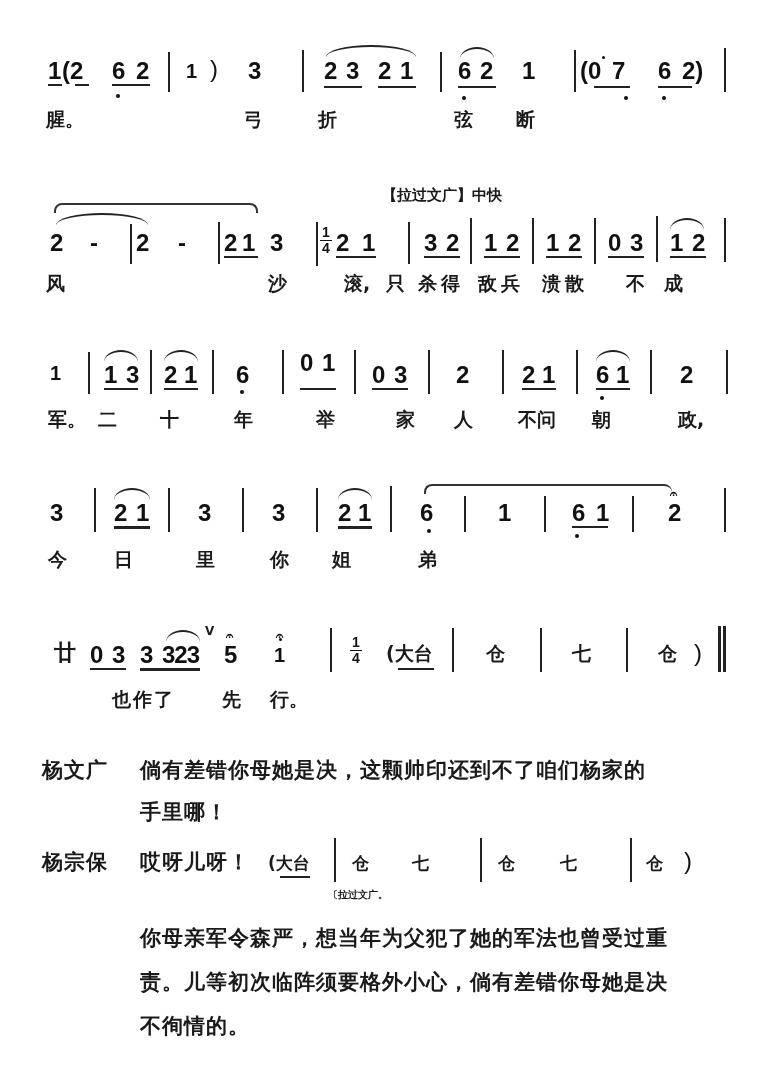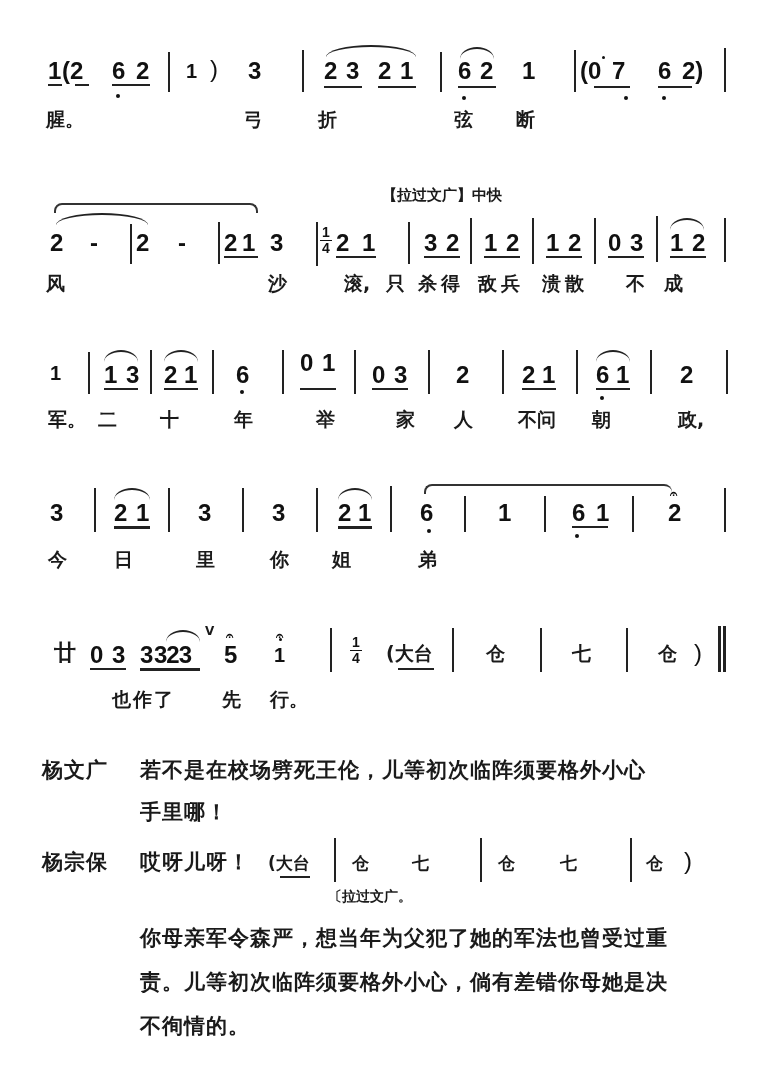--- a/index.html
+++ b/index.html
@@ -199,21 +199,21 @@
   <span class="t" style="left:332px;top:548px;">姐</span>
   <span class="t" style="left:418px;top:548px;">弟</span>
 </div>
 
 <div>
   <span class="t" style="left:54px;top:642px;font-size:22px;">廿</span>
   <span class="n" style="left:90px;top:642px;word-spacing:2px;">0 3</span>
   <div class="ul" style="left:90px;top:668px;width:36px;"></div>
   <span class="n" style="left:140px;top:642px;">3</span>
   <div class="slur" style="left:166px;top:630px;width:34px;"></div>
-  <span class="n" style="left:154px;top:642px;letter-spacing:-1px;">323</span>
+  <span class="n" style="left:162px;top:642px;letter-spacing:-1px;">323</span>
   <div class="ul" style="left:140px;top:668px;width:60px;border-bottom:2px solid #222;height:1px;"></div>
   <span class="small" style="left:205px;top:624px;font-size:12px;">V</span>
   <span class="fer" style="left:226px;top:630px;">𝄐</span>
   <span class="n" style="left:224px;top:642px;">5</span>
   <span class="fer" style="left:276px;top:630px;">𝄐</span>
   <span class="n" style="left:274px;top:642px;font-size:20px;">1</span>
   <div class="dot" style="left:279px;top:638px;width:3px;height:3px;"></div>
   <div class="bar" style="left:330px;top:628px;height:44px;"></div>
   <div class="frac" style="left:350px;top:636px;">
     <div>1</div>
@@ -232,34 +232,34 @@
   <div class="bar" style="left:718px;top:626px;height:46px;width:3px;"></div>
   <div class="bar" style="left:723px;top:626px;height:46px;width:3px;"></div>
 
   <span class="t" style="left:112px;top:688px;letter-spacing:2px;">也作了</span>
   <span class="t" style="left:222px;top:688px;">先</span>
   <span class="t" style="left:270px;top:688px;">行。</span>
 </div>
 
 <div>
   <span class="dlg" style="left:42px;top:758px;">杨文广</span>
-  <span class="dlg" style="left:140px;top:758px;">若不是在校场劈死王伦，儿等初次临阵须要格外小心</span>
+  <span class="dlg" style="left:140px;top:758px;">倘有差错你母她是决，这颗帅印还到不了咱们杨家的</span>
   <span class="dlg" style="left:140px;top:800px;">手里哪！</span>
 
   <span class="dlg" style="left:42px;top:850px;">杨宗保</span>
   <span class="dlg" style="left:140px;top:850px;">哎呀儿呀！</span>
   <span class="t" style="left:268px;top:852px;font-size:17px;">(大台</span>
   <div class="ul" style="left:280px;top:876px;width:30px;"></div>
   <div class="bar" style="left:334px;top:838px;height:44px;"></div>
   <span class="t" style="left:352px;top:852px;font-size:17px;">仓</span>
   <span class="t" style="left:412px;top:852px;font-size:17px;">七</span>
   <div class="bar" style="left:480px;top:838px;height:44px;"></div>
   <span class="t" style="left:498px;top:852px;font-size:17px;">仓</span>
   <span class="t" style="left:560px;top:852px;font-size:17px;">七</span>
   <div class="bar" style="left:630px;top:838px;height:44px;"></div>
   <span class="t" style="left:646px;top:852px;font-size:17px;">仓</span>
   <span class="n" style="left:684px;top:848px;font-weight:normal;">)</span>
-  <span class="small" style="left:328px;top:888px;font-size:14px;">〔拉过文广。</span>
+  <span class="small" style="left:328px;top:888px;font-size:10px;">〔拉过文广。</span>
 
   <span class="dlg" style="left:140px;top:926px;">你母亲军令森严，想当年为父犯了她的军法也曾受过重</span>
   <span class="dlg" style="left:140px;top:970px;">责。儿等初次临阵须要格外小心，倘有差错你母她是决</span>
   <span class="dlg" style="left:140px;top:1014px;">不徇情的。</span>
 </div>
 
 </body></html>

